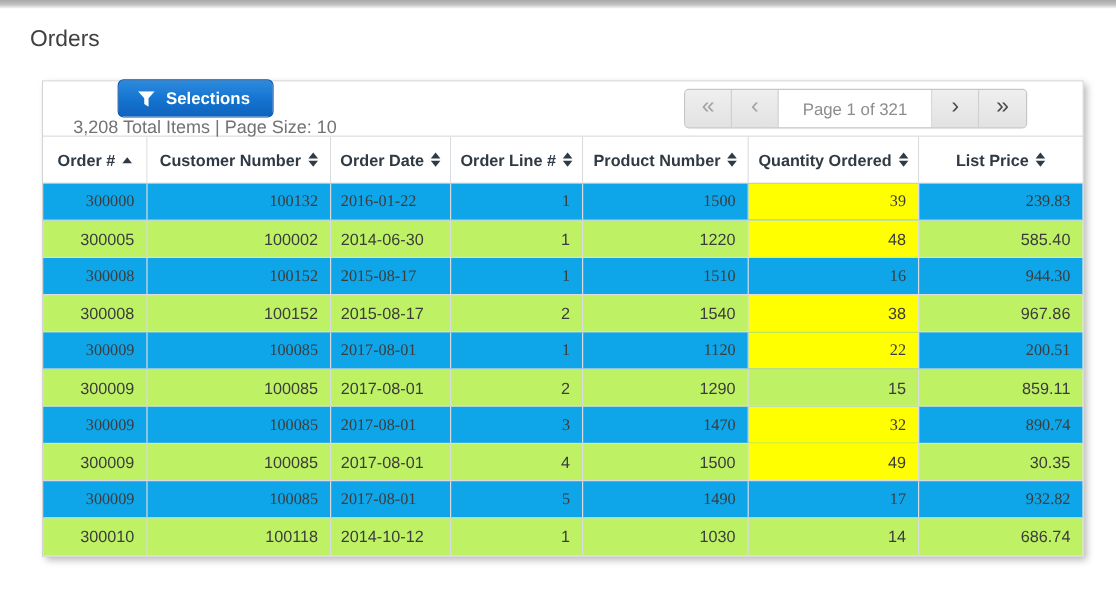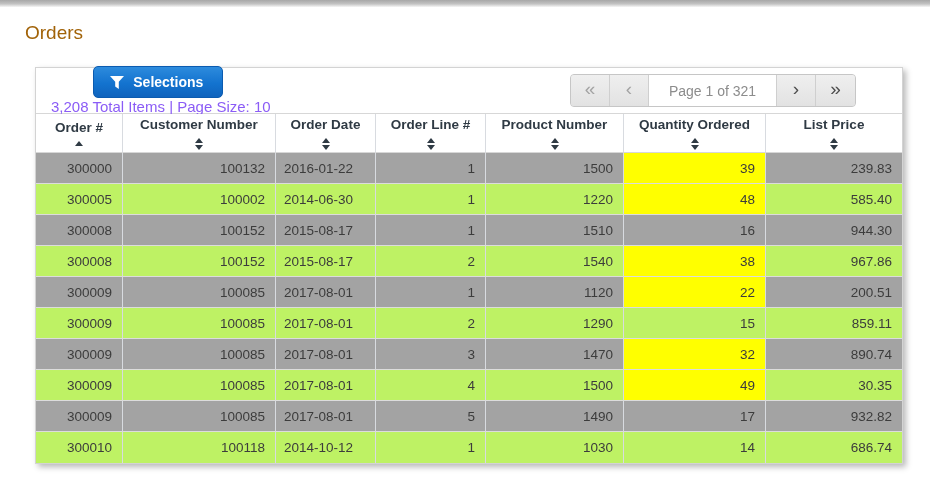--- a/index.html
+++ b/index.html
@@ -9,21 +9,21 @@
     font-family: "Liberation Sans", sans-serif;
     overflow: hidden;
   }
   .top-strip {
     width: 930px; height: 7px;
     background: linear-gradient(180deg, #a7a7a7 0%, #c2c2c2 55%, #f6f6f6 100%);
   }
   .page-title {
     margin: 15px 0 0 25px;
     font-size: 19px;
-    color: #a16207;
+    color: #404040;
     font-weight: 400;
   }
   .panel {
     margin: 23px 27px 0 35px;
     background: #fff;
     border: 1px solid #d3d3d3;
     box-shadow: 3px 3px 6px rgba(0,0,0,0.28);
   }
   
   .toolbar {
@@ -43,23 +43,23 @@
     border: 1px solid #0b5bb0;
     border-radius: 5px;
     color: #ffffff;
     font-weight: bold;
     font-size: 14px;
     padding: 7px 19px 7px 16px;
     cursor: pointer;
     font-family: "Liberation Sans", sans-serif;
   }
   .summary-text {
-    margin-left: 5px;
+    margin-left: 15px;
     font-size: 15px;
-    color: #8b5cf6;
+    color: #737373;
   }
   
   .pager {
     display: flex;
     align-items: stretch;
     height: 33px;
     border: 1px solid #c6c6c6;
     border-radius: 4px;
     overflow: hidden;
     background: #e7e7e7;
@@ -105,21 +105,20 @@
     display: flex;
     align-items: center;
     justify-content: center;
     gap: 6px;
     font-size: 13.5px;
     font-weight: bold;
     color: #2f3a44;
     border-right: 1px solid #d8dbe0;
     cursor: pointer;
     background: #fff;
-    flex-direction: column;
   }
   .h-cell:last-child { border-right: none; }
   .sort-asc {
     width: 0; height: 0;
     border-left: 4px solid transparent;
     border-right: 4px solid transparent;
     border-bottom: 5px solid #2f3a44;
     display: inline-block;
   }
   .sort-both { display: inline-flex; flex-direction: column; gap: 2px; }
@@ -134,21 +133,21 @@
     border-left: 4px solid transparent;
     border-right: 4px solid transparent;
     border-top: 5px solid #2f3a44;
   }
   .t-body .t-row {
     height: 31px;
     border-bottom: 1px solid #dcdcdc;
     background: #bef264;
   }
   .t-body .t-row:last-child { border-bottom: none; }
-  .t-body .t-row.striped { background: #a3a3a3; }
+  .t-body .t-row.striped { background: #0ea5e9; font-family: Liberation Serif, serif; }
   .cell {
     display: flex;
     align-items: center;
     font-size: 13.5px;
     color: #3c3c3c;
     border-right: 1px solid #d8dbe0;
     padding: 0 10px;
     overflow: hidden;
     white-space: nowrap;
   }

